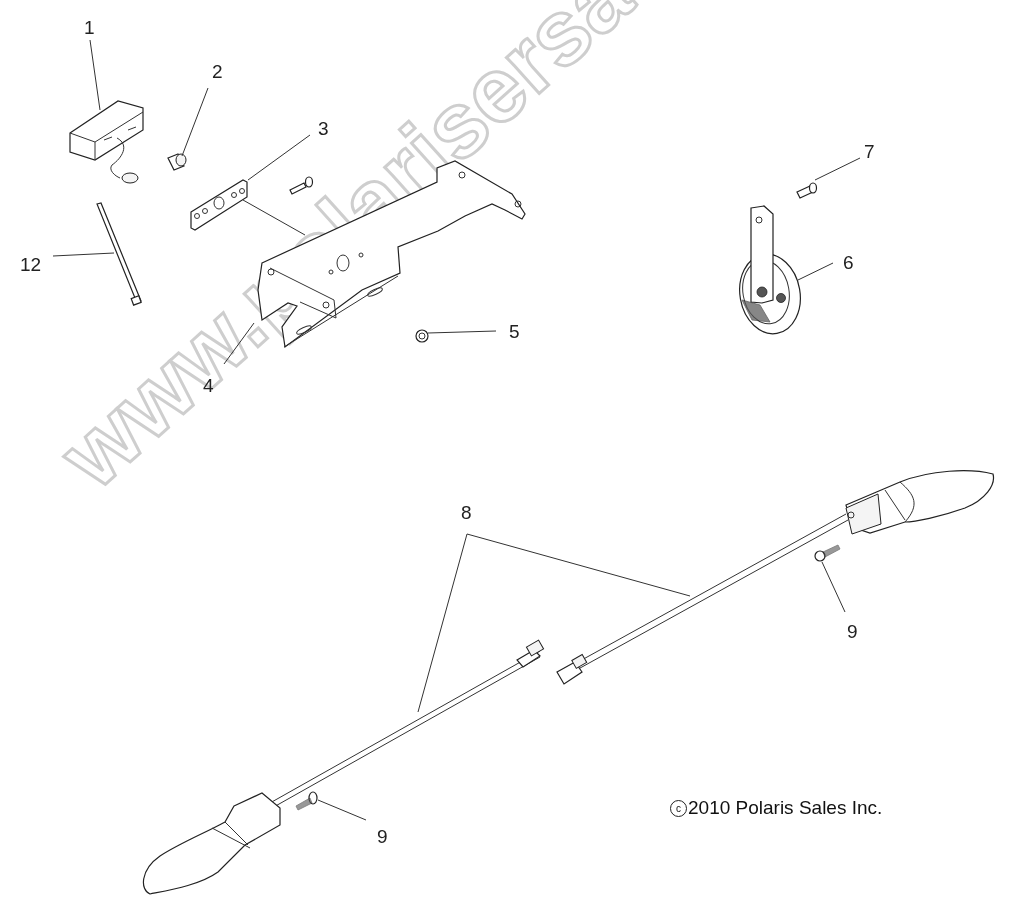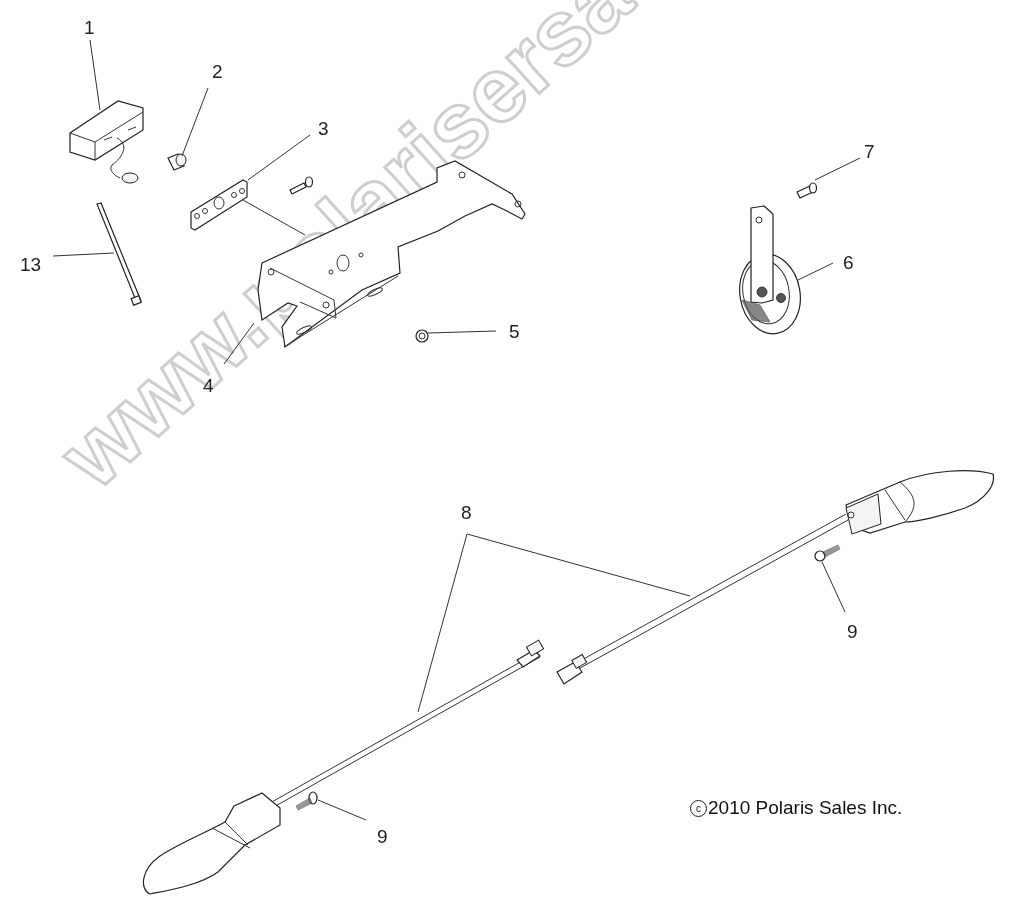--- a/index.html
+++ b/index.html
@@ -1,19 +1,19 @@
 <!DOCTYPE html>
 <html><head>
 <meta charset="utf-8">
 <style>
   html, body { margin: 0; padding: 0; background: #ffffff; }
   body { width: 1014px; height: 921px; position: relative; overflow: hidden; font-family: "Liberation Sans", sans-serif; }
   #diagram { position: absolute; left: 0; top: 0; width: 1014px; height: 921px; }
   .callout { position: absolute; font-family: "Liberation Sans", sans-serif; font-size: 19px; color: #222; line-height: 1; }
-  .copyright { position: absolute; left: 690px; top: 797px; font-family: "Liberation Sans", sans-serif; font-size: 19px; color: #111; white-space: nowrap; }
+  .copyright { position: absolute; left: 670px; top: 797px; font-family: "Liberation Sans", sans-serif; font-size: 19px; color: #111; white-space: nowrap; }
   .copyright .c { display: inline-block; width: 15px; height: 15px; border: 1.2px solid #222; border-radius: 50%; font-size: 10px; text-align: center; line-height: 15px; vertical-align: 2px; margin-right: 1px; }
   .watermark { position: absolute; left: 40px; top: 430px; transform-origin: 0 0; transform: rotate(-42deg); font-family: "Liberation Sans", sans-serif; font-weight: bold; font-size: 92px; color: #ffffff; -webkit-text-stroke: 3px #c9c9c9; letter-spacing: 0px; white-space: nowrap; opacity: 0.9; }
   svg .ln { stroke: #333; stroke-width: 1; fill: none; }
   svg .pt { stroke: #222; stroke-width: 1.2; fill: #fff; }
   svg .pt2 { stroke: #222; stroke-width: 1; fill: #f4f4f4; }
   svg .dark { fill: #555; stroke: #222; stroke-width: 0.8; }
 </style>
 </head>
 <body>
 
@@ -136,17 +136,17 @@
 <div class="callout" style="left:84px;top:18px">1</div>
 <div class="callout" style="left:212px;top:62px">2</div>
 <div class="callout" style="left:318px;top:119px">3</div>
 <div class="callout" style="left:203px;top:376px">4</div>
 <div class="callout" style="left:509px;top:322px">5</div>
 <div class="callout" style="left:843px;top:253px">6</div>
 <div class="callout" style="left:864px;top:142px">7</div>
 <div class="callout" style="left:461px;top:503px">8</div>
 <div class="callout" style="left:847px;top:622px">9</div>
 <div class="callout" style="left:377px;top:827px">9</div>
-<div class="callout" style="left:20px;top:255px">13</div>
+<div class="callout" style="left:20px;top:255px">12</div>
 
 <div class="copyright">
   <span class="c">c</span><span>2010 Polaris Sales Inc.</span>
 </div>
 
 </body></html>

